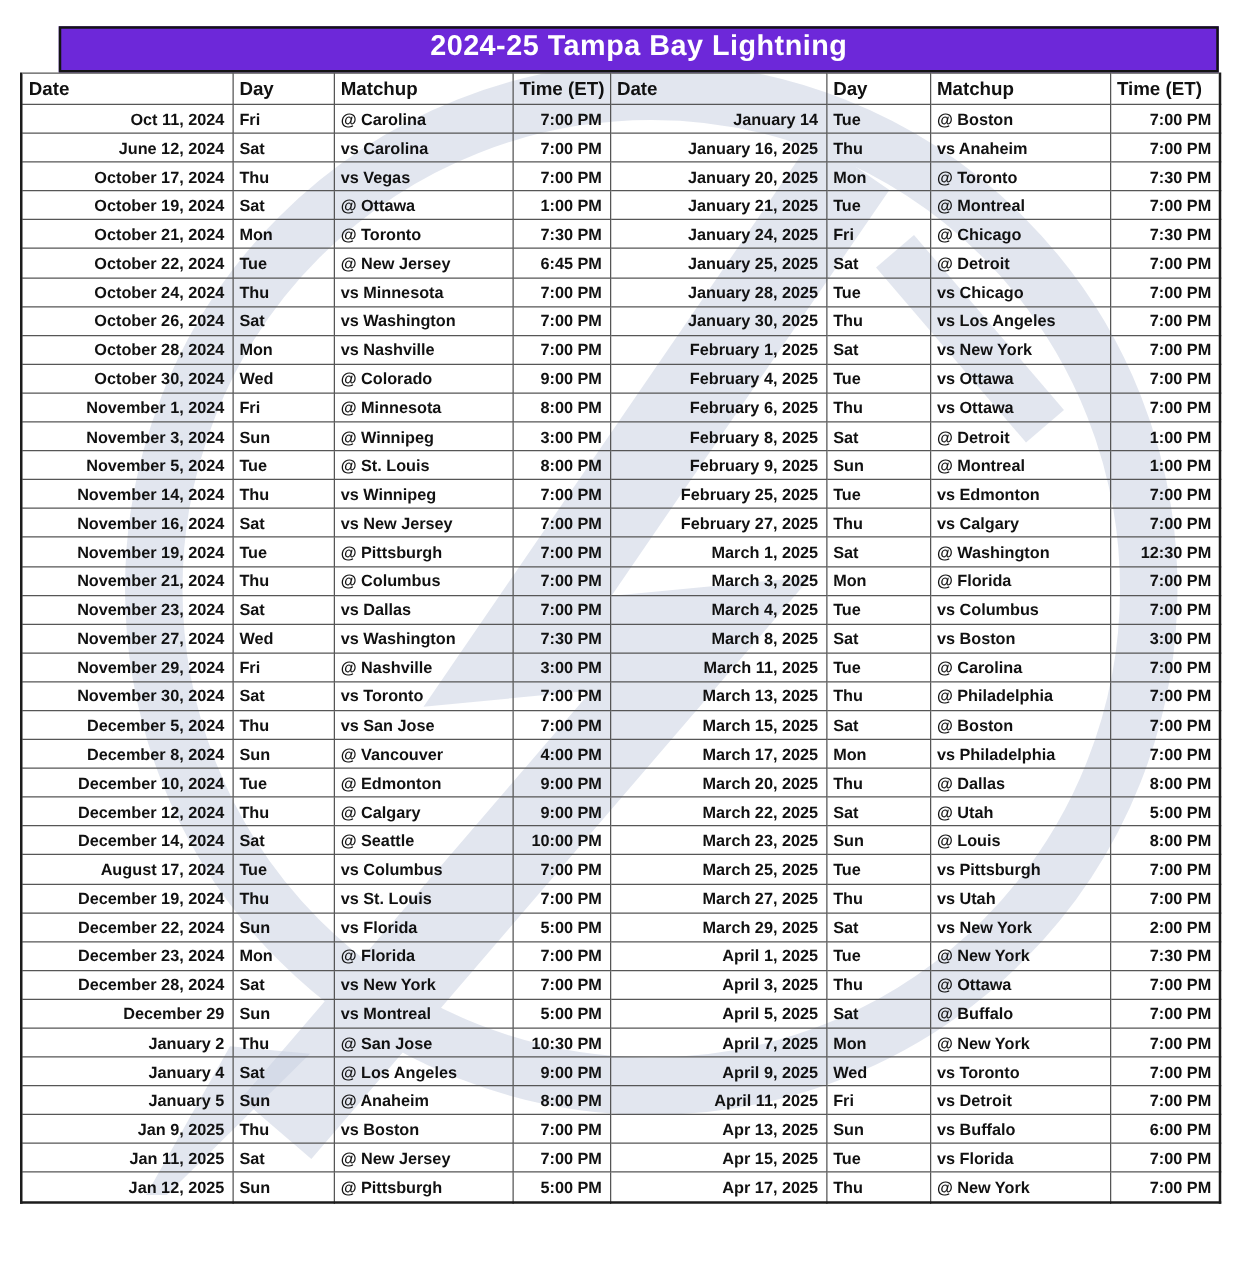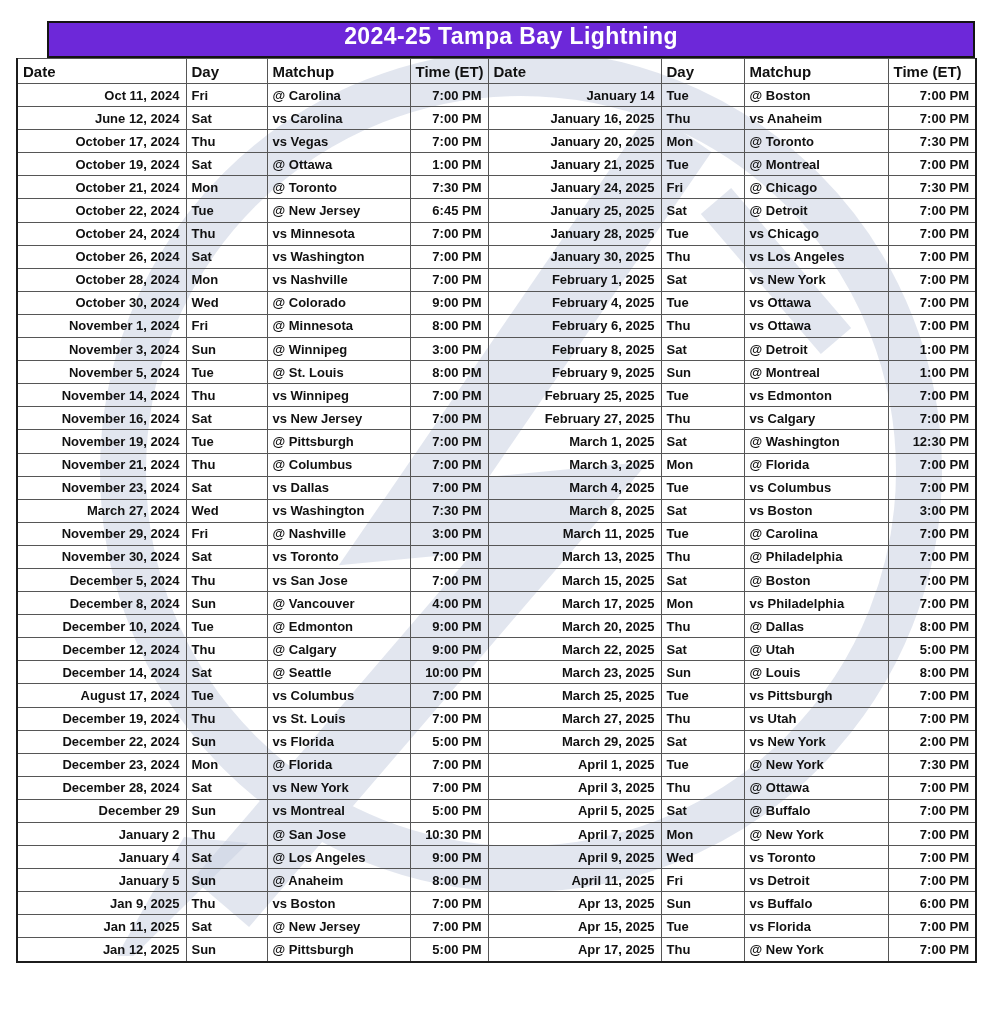--- a/index.html
+++ b/index.html
@@ -244,21 +244,21 @@
             <td class="r">November 23, 2024</td>
             <td class="l">Sat</td>
             <td class="l">vs Dallas</td>
             <td class="r">7:00 PM</td>
             <td class="r">March 4, 2025</td>
             <td class="l">Tue</td>
             <td class="l">vs Columbus</td>
             <td class="r">7:00 PM</td>
           </tr>
           <tr>
-            <td class="r">March 27, 2024</td>
+            <td class="r">November 27, 2024</td>
             <td class="l">Wed</td>
             <td class="l">vs Washington</td>
             <td class="r">7:30 PM</td>
             <td class="r">March 8, 2025</td>
             <td class="l">Sat</td>
             <td class="l">vs Boston</td>
             <td class="r">3:00 PM</td>
           </tr>
           <tr>
             <td class="r">November 29, 2024</td>

